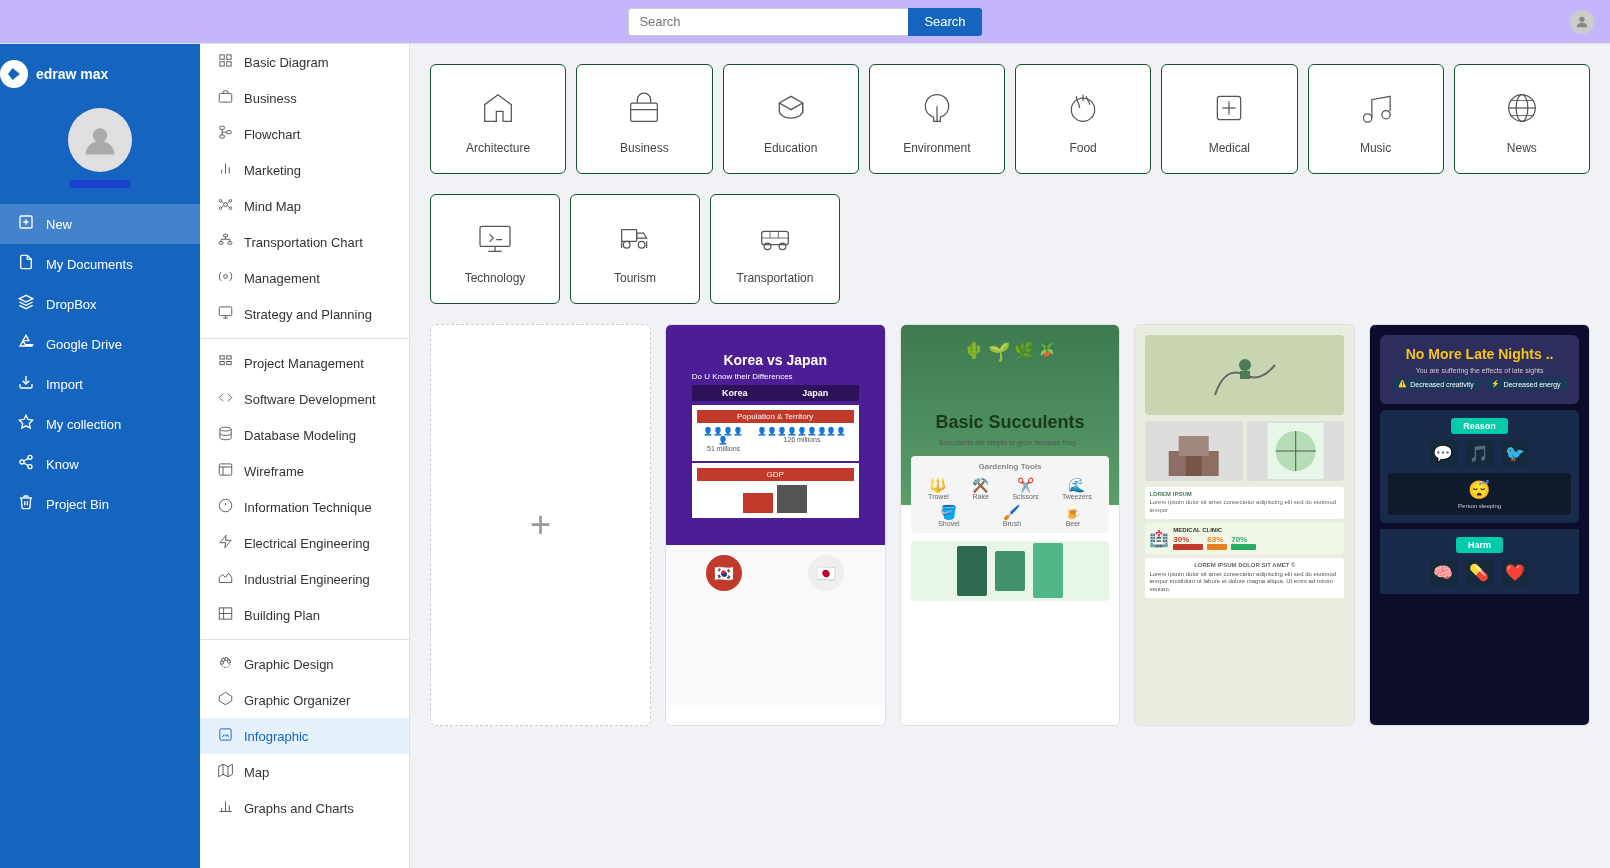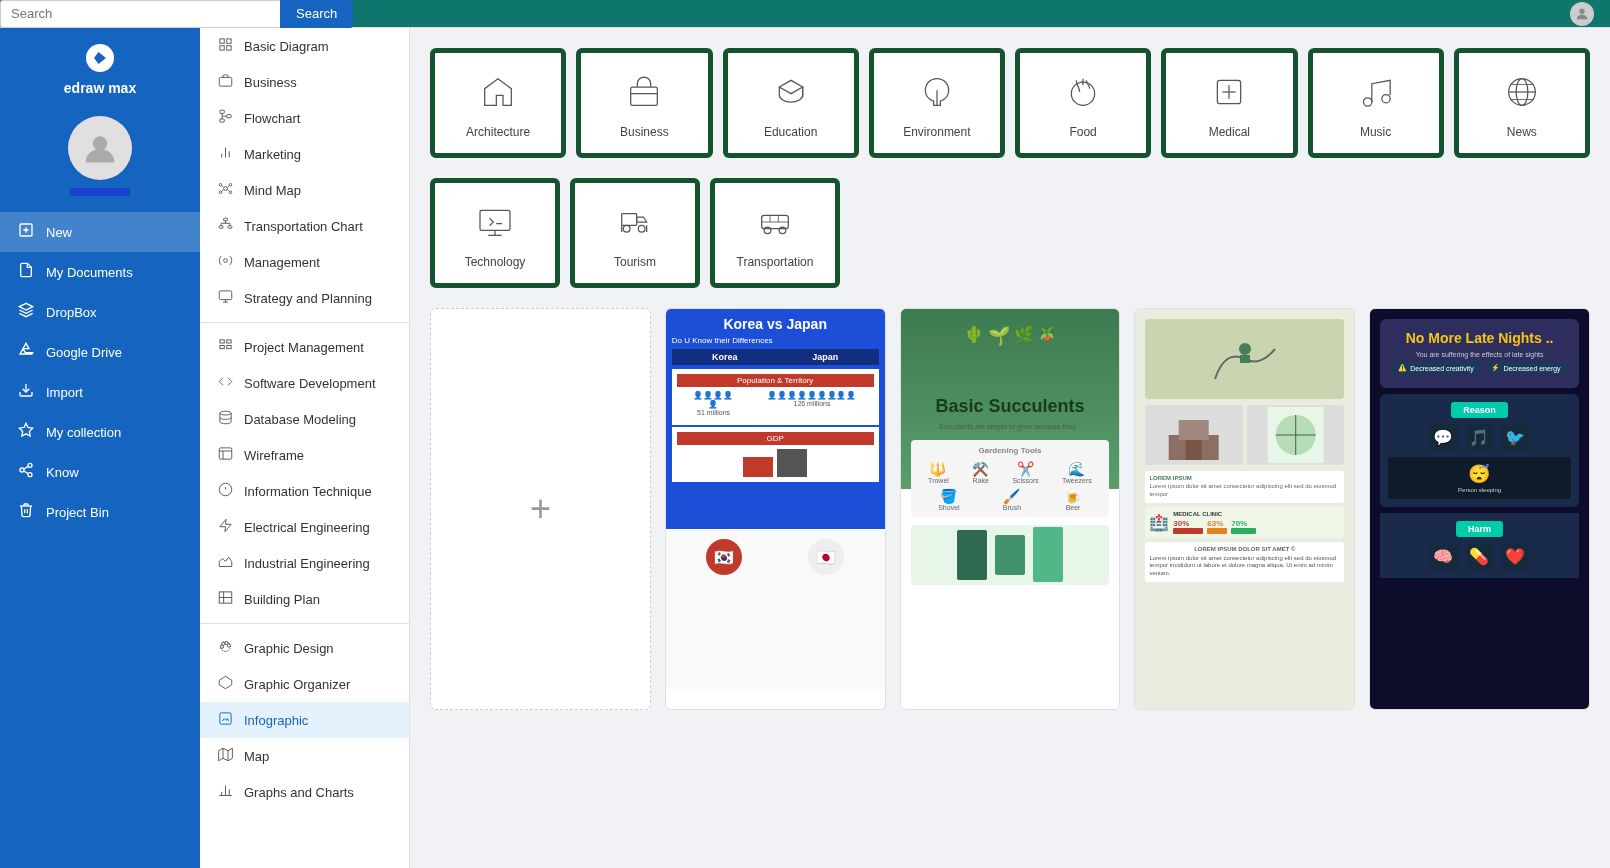--- a/index.html
+++ b/index.html
@@ -1,23 +1,24 @@
 <!DOCTYPE html>
 <html><head>
   <meta charset="utf-8">
   <style>
     * { box-sizing: border-box; margin: 0; padding: 0; }
     body { font-family: 'Segoe UI', Arial, sans-serif; background: #f0f2f5; display: flex; flex-direction: column; height: 868px; overflow: hidden; }
 
     
     .topbar {
-      height: 28px;
-      background: #0f766e;
-      display: flex;
-      align-items: center;
+      height: 44px;
+      background: #c4b5fd;
+      display: flex;
+      align-items: center;
+      justify-content: center;
       border-bottom: 1px solid #e0e0e0;
       position: relative;
       flex-shrink: 0;
     }
     .topbar .search-wrap {
       display: flex;
       align-items: center;
       gap: 0;
     }
     .topbar input {
@@ -67,25 +68,24 @@
       background: #1565c0;
       display: flex;
       flex-direction: column;
       flex-shrink: 0;
       overflow-y: auto;
     }
     .sidebar::-webkit-scrollbar { width: 4px; }
     .sidebar::-webkit-scrollbar-thumb { background: rgba(255,255,255,0.3); }
 
     .sidebar-logo {
-      padding: 16px 14px 10px;
+      padding: 16px 0 10px;
       display: flex;
       align-items: center;
       gap: 8px;
-      flex-direction: column;
     }
     .sidebar-logo .logo-icon {
       width: 28px;
       height: 28px;
       background: #fff;
       border-radius: 50%;
       display: flex;
       align-items: center;
       justify-content: center;
       font-size: 16px;
@@ -179,21 +179,21 @@
 
     
     .category-grid {
       display: grid;
       grid-template-columns: repeat(8, 1fr);
       gap: 10px;
       margin-bottom: 20px;
     }
     .category-card {
       background: #fff;
-      border: 5px solid #14532d;
+      border: 1px solid #14532d;
       border-radius: 6px;
       display: flex;
       flex-direction: column;
       align-items: center;
       justify-content: center;
       padding: 16px 8px 12px;
       cursor: pointer;
       transition: box-shadow 0.15s;
       min-height: 110px;
     }
@@ -723,21 +723,21 @@
       </div>
     </div>
 
     <div class="gallery-grid">
 
       <div class="gallery-card new-card">
         <span class="plus-icon">+</span>
       </div>
 
       <div class="gallery-card">
-        <div style="background:#1d4ed8; padding:6px; color:#fff; min-height:220px; font-size:10px;">
+        <div style="background:#4c1d95; padding:26px; color:#fff; min-height:220px; font-size:10px;">
           <div style="font-size:14px; font-weight:700; text-align:center; line-height:1.3;">Korea
 vs
 Japan</div>
           <div style="font-size:8px; text-align:left; margin:3px 0;">Do U Know their Differences</div>
           <div style="display:flex; justify-content:space-around; background:rgba(0,0,0,0.4); padding:3px; margin:4px 0; font-size:9px; font-weight:600;">
             <span>Korea</span>
             <span>Japan</span>
           </div>
           <div style="background:#fff; color:#333; padding:5px; font-size:7px; margin-top:2px;">
             <div style="background:#c0392b; color:#fff; text-align:center; font-size:8px; padding:2px; margin-bottom:4px;">Population &amp; Territory</div>

